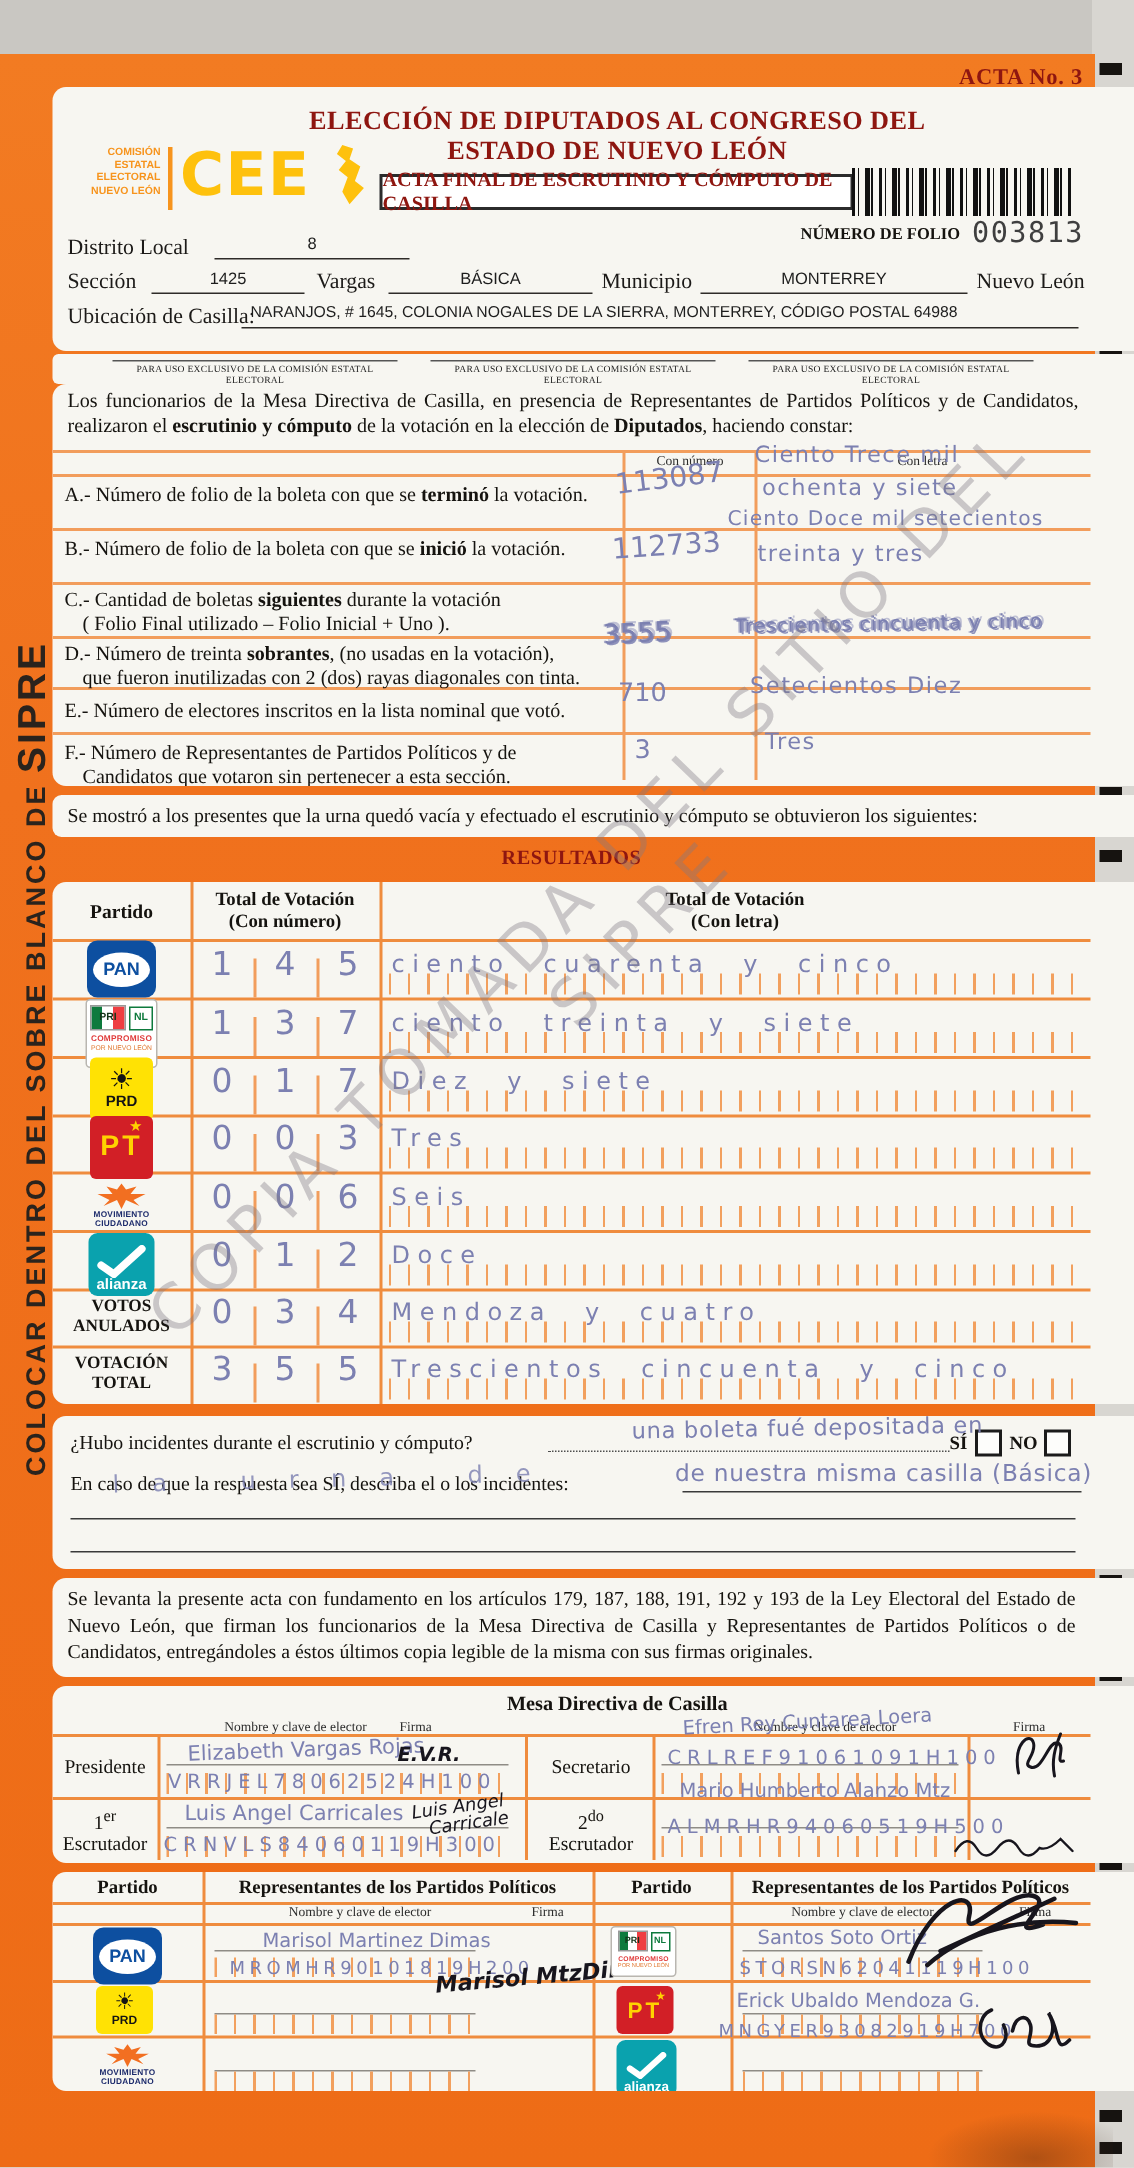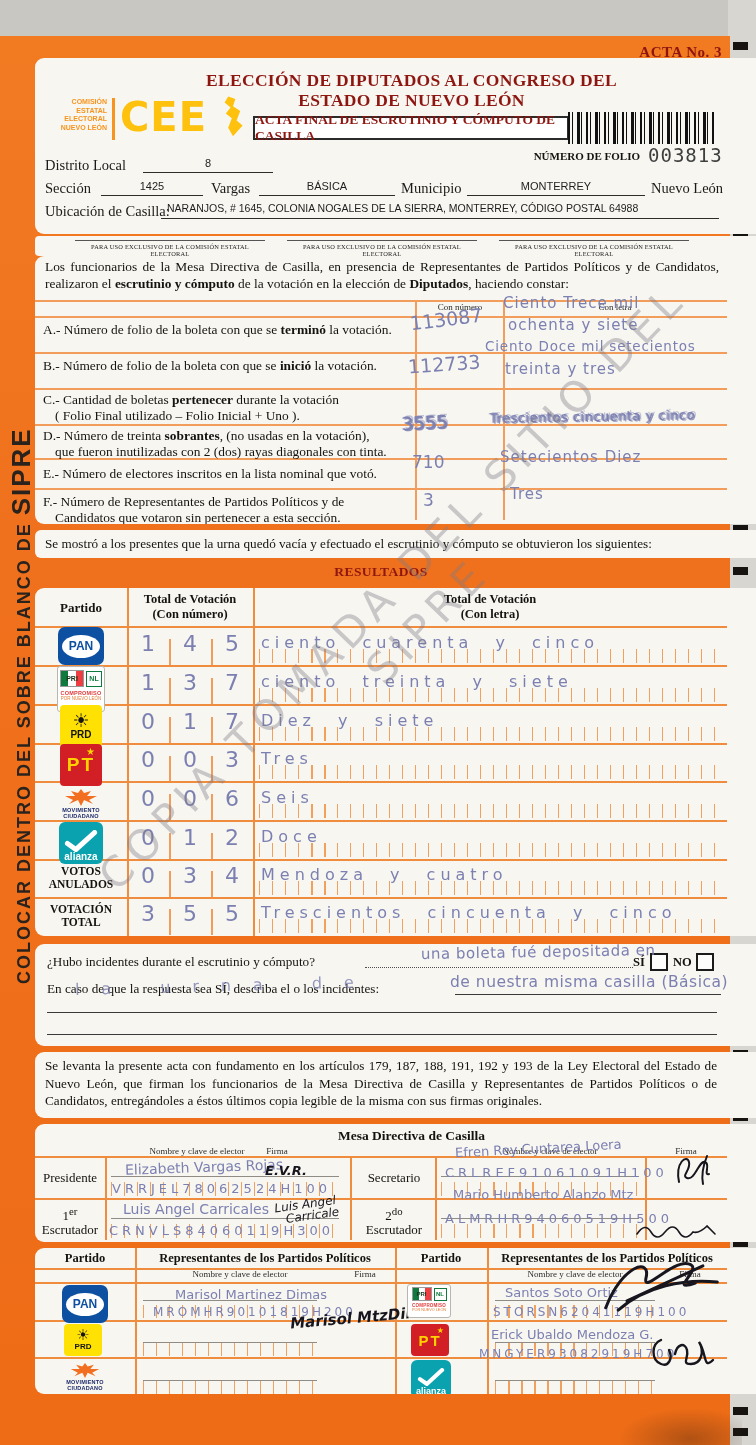--- a/index.html
+++ b/index.html
@@ -134,21 +134,21 @@
     <div class="gl" style="left:0;top:202px;width:692px;height:1.5px;"></div>
     <div class="gl" style="left:0;top:232px;width:692px;height:1.5px;"></div>
     <div class="gl" style="left:380px;top:44px;width:1.5px;height:220px;"></div>
     <div class="gl" style="left:468px;top:44px;width:1.5px;height:220px;"></div>
 
     <div class="cell-hdr" style="left:382px;top:46px;width:86px;">Con número</div>
     <div class="cell-hdr" style="left:470px;top:46px;width:220px;">Con letra</div>
 
     <div class="rowlabel" style="left:8px;top:66px;width:370px;"><span>A.- Número de folio de la boleta con que se </span><b>terminó</b><span> la votación.</span></div>
     <div class="rowlabel" style="left:8px;top:102px;width:370px;"><span>B.- Número de folio de la boleta con que se </span><b>inició</b><span> la votación.</span></div>
-    <div class="rowlabel" style="left:8px;top:136px;width:370px;"><span>C.- Cantidad de boletas </span><b>pertenecer</b><span> durante la votación</span><br><span style="padding-left:12px;">( Folio Final utilizado – Folio Inicial + Uno ).</span></div>
+    <div class="rowlabel" style="left:8px;top:136px;width:370px;"><span>C.- Cantidad de boletas </span><b>siguientes</b><span> durante la votación</span><br><span style="padding-left:12px;">( Folio Final utilizado – Folio Inicial + Uno ).</span></div>
     <div class="rowlabel" style="left:8px;top:172px;width:370px;"><span>D.- Número de treinta </span><b>sobrantes</b><span>, (no usadas en la votación),</span><br><span style="padding-left:12px;">que fueron inutilizadas con 2 (dos) rayas diagonales con tinta.</span></div>
     <div class="rowlabel" style="left:8px;top:210px;width:370px;"><span>E.- Número de electores inscritos en la lista nominal que votó.</span></div>
     <div class="rowlabel" style="left:8px;top:238px;width:370px;"><span>F.- Número de Representantes de Partidos Políticos y de</span><br><span style="padding-left:12px;">Candidatos que votaron sin pertenecer a esta sección.</span></div>
 
     <span class="hd" style="left:375px;top:54px;font-size:19px;transform:rotate(-7deg);">113087</span>
     <span class="hd" style="left:468px;top:40px;font-size:15px;letter-spacing:1px;">Ciento Trece mil</span>
     <span class="hd" style="left:473px;top:62px;font-size:15px;letter-spacing:1px;">ochenta y siete</span>
     <span class="hd" style="left:450px;top:84px;font-size:13.5px;letter-spacing:.8px;">Ciento Doce mil setecientos</span>
     <span class="hd" style="left:373px;top:99px;font-size:19px;transform:rotate(-4deg);">112733</span>
     <span class="hd" style="left:470px;top:106px;font-size:15px;letter-spacing:1px;">treinta y tres</span>

